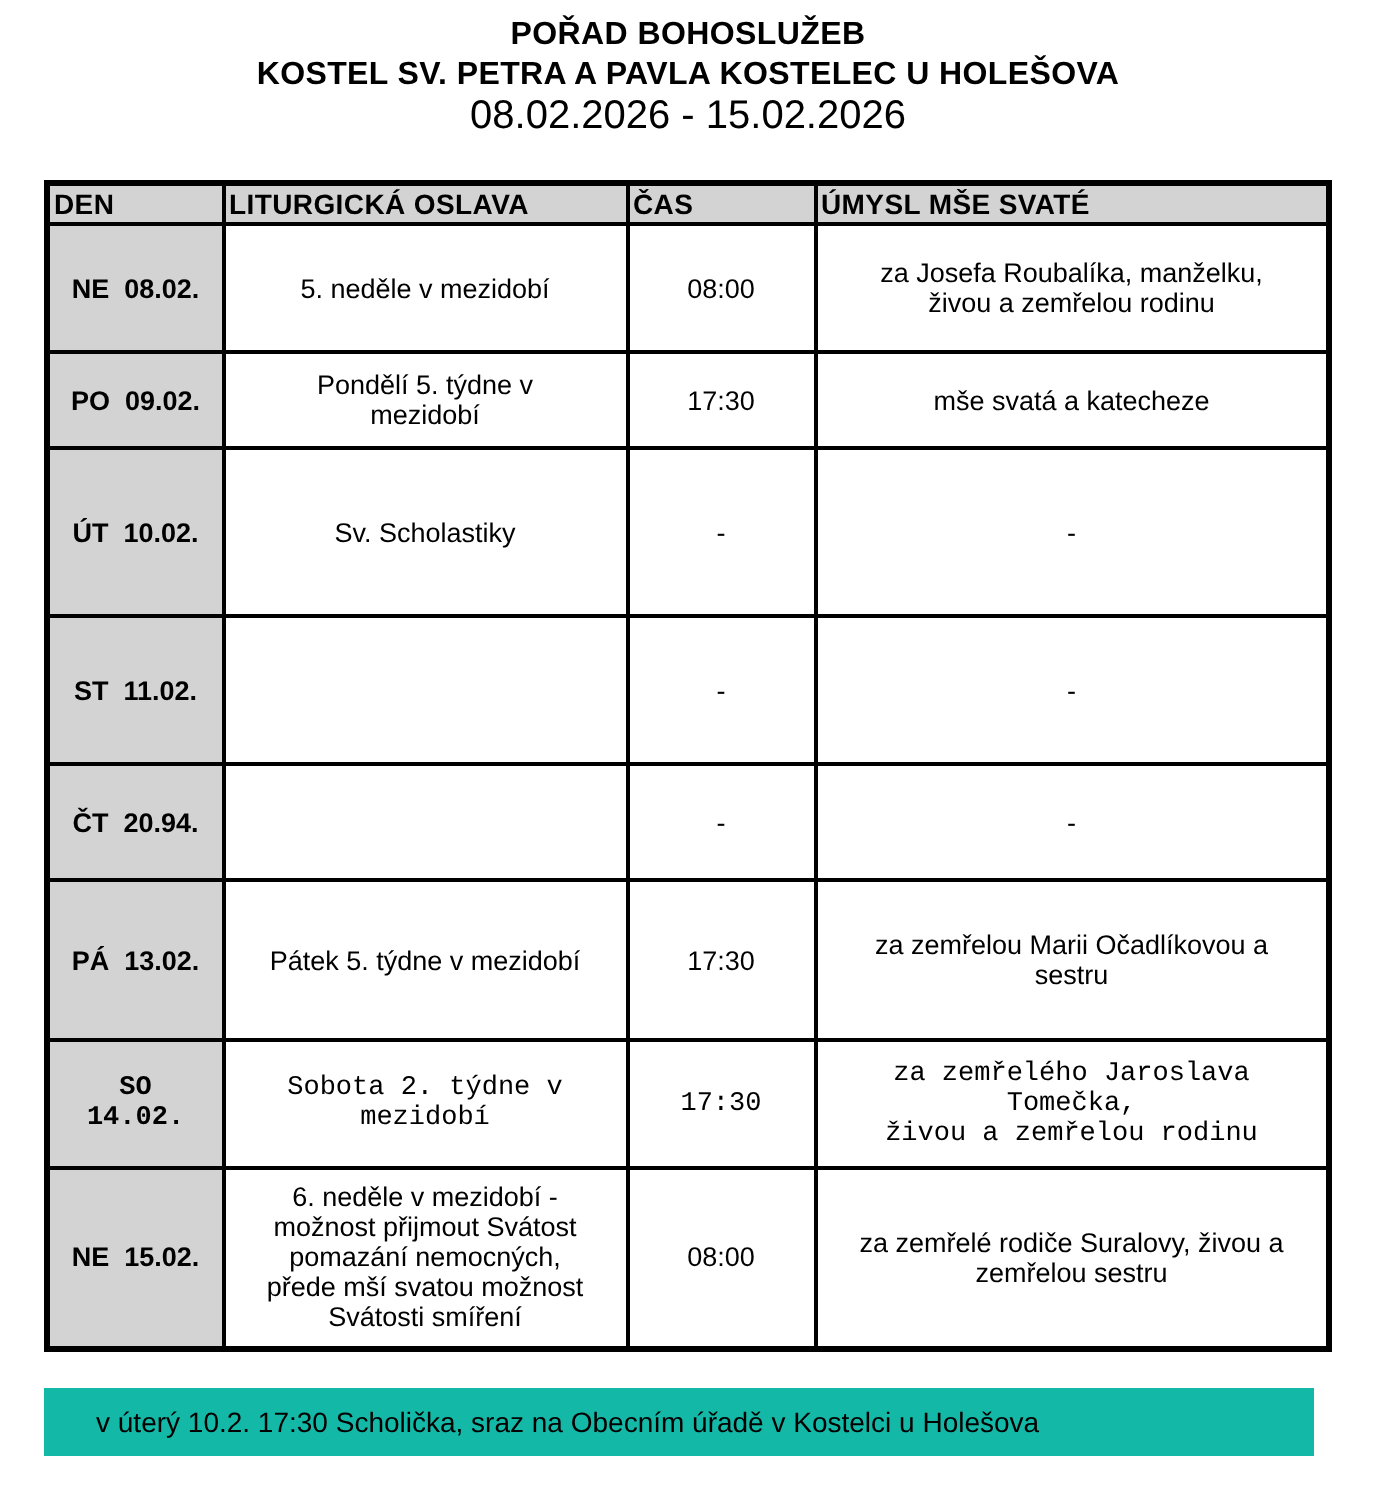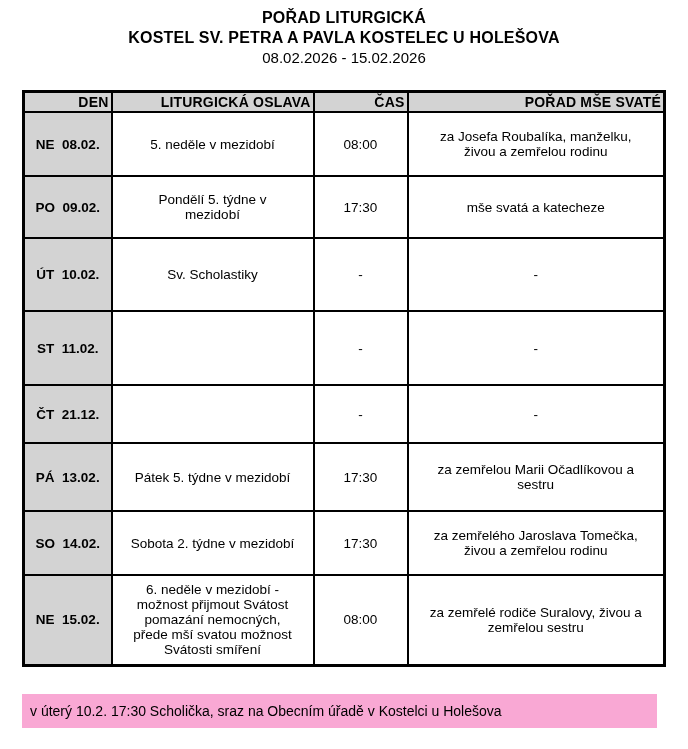--- a/index.html
+++ b/index.html
@@ -8,42 +8,42 @@
     background: #ffffff;
     color: #000000;
     font-family: "Liberation Sans", sans-serif;
     overflow: hidden;
   }
   .page { position: relative; width: 688px; height: 749px; }
 
   
   .page-header { padding-top: 8px; text-align: center; }
   .title-line { font-size: 16px; font-weight: bold; line-height: 20px; letter-spacing: 0.2px; }
-  .date-line  { font-size: 15px; font-weight: normal; line-height: 20px; }
+  .date-line  { font-size: 20px; font-weight: normal; line-height: 20px; }
 
   
   table.schedule {
     position: absolute;
     left: 22px; top: 90px;
     width: 641px;
     border-collapse: collapse;
     table-layout: fixed;
     border: 3px solid #000000;
   }
   col.c-den    { width: 88px; }
   col.c-oslava { width: 202px; }
   col.c-cas    { width: 94px; }
   col.c-umysl  { width: 257px; }
 
   table.schedule th {
     background: #d3d3d3;
     border: 2px solid #000000;
     font-size: 14px;
     font-weight: bold;
-    text-align: right;
+    text-align: left;
     height: 18px;
     padding: 1px 2px;
     letter-spacing: 0.2px;
   }
   table.schedule td {
     border: 2px solid #000000;
     font-size: 13.5px;
     line-height: 15px;
     text-align: center;
     vertical-align: middle;
@@ -54,64 +54,64 @@
   td.den {
     background: #d3d3d3;
     font-weight: bold;
     font-size: 14px;
     text-align: left;
     padding-left: 6px;
     white-space: pre;
   }
   
   tbody tr:nth-child(1) td { height: 64px; }
-  tbody tr:nth-child(2) td { height: 62px; }
-  tbody tr:nth-child(3) td { height: 73px; margin-top: 40px; }
+  tbody tr:nth-child(2) td { height: 48px; }
+  tbody tr:nth-child(3) td { height: 84px; margin-top: 40px; }
   tbody tr:nth-child(4) td { height: 74px; }
   tbody tr:nth-child(5) td { height: 58px; border-top-color: #808080; }
-  tbody tr:nth-child(6) td { height: 68px; }
-  tbody tr:nth-child(7) td { height: 64px; }
+  tbody tr:nth-child(6) td { height: 80px; }
+  tbody tr:nth-child(7) td { height: 64px; font-family: Liberation Mono, monospace; }
   tbody tr:nth-child(8) td { height: 90px; margin-top: 27px; }
 
   
   .footer-note {
     position: absolute;
     left: 22px; top: 694px;
     width: 635px; height: 34px;
-    background: #f9a8d4;
+    background: #14b8a6;
     font-size: 14px;
     line-height: 34px;
-    padding-left: 8px;
+    padding-left: 26px;
     white-space: nowrap;
   }
 </style>
 </head>
 <body>
 
 <div class="page">
 
   <div class="page-header">
-    <div class="title-line">POŘAD LITURGICKÁ</div>
+    <div class="title-line">POŘAD BOHOSLUŽEB</div>
     <div class="title-line">KOSTEL SV. PETRA A PAVLA KOSTELEC U HOLEŠOVA</div>
     <div class="date-line">08.02.2026 - 15.02.2026</div>
   </div>
 
   <table class="schedule">
     <colgroup>
       <col class="c-den">
         <col class="c-oslava">
         <col class="c-cas">
         <col class="c-umysl">
     </colgroup>
     <thead>
       <tr>
         <th>DEN</th>
         <th>LITURGICKÁ OSLAVA</th>
         <th>ČAS</th>
-        <th>POŘAD MŠE SVATÉ</th>
+        <th>ÚMYSL MŠE SVATÉ</th>
       </tr>
     </thead>
     <tbody>
       <tr>
         <td class="den">NE  08.02.</td>
         <td class="oslava">5. neděle v mezidobí</td>
         <td class="cas">08:00</td>
         <td class="umysl">za Josefa Roubalíka, manželku,
 živou a zemřelou rodinu</td>
       </tr>
@@ -128,21 +128,21 @@
         <td class="cas">-</td>
         <td class="umysl">-</td>
       </tr>
       <tr>
         <td class="den">ST  11.02.</td>
         <td class="oslava"></td>
         <td class="cas">-</td>
         <td class="umysl">-</td>
       </tr>
       <tr>
-        <td class="den">ČT  21.12.</td>
+        <td class="den">ČT  20.94.</td>
         <td class="oslava"></td>
         <td class="cas">-</td>
         <td class="umysl">-</td>
       </tr>
       <tr>
         <td class="den">PÁ  13.02.</td>
         <td class="oslava">Pátek 5. týdne v mezidobí</td>
         <td class="cas">17:30</td>
         <td class="umysl">za zemřelou Marii Očadlíkovou a
 sestru</td>

